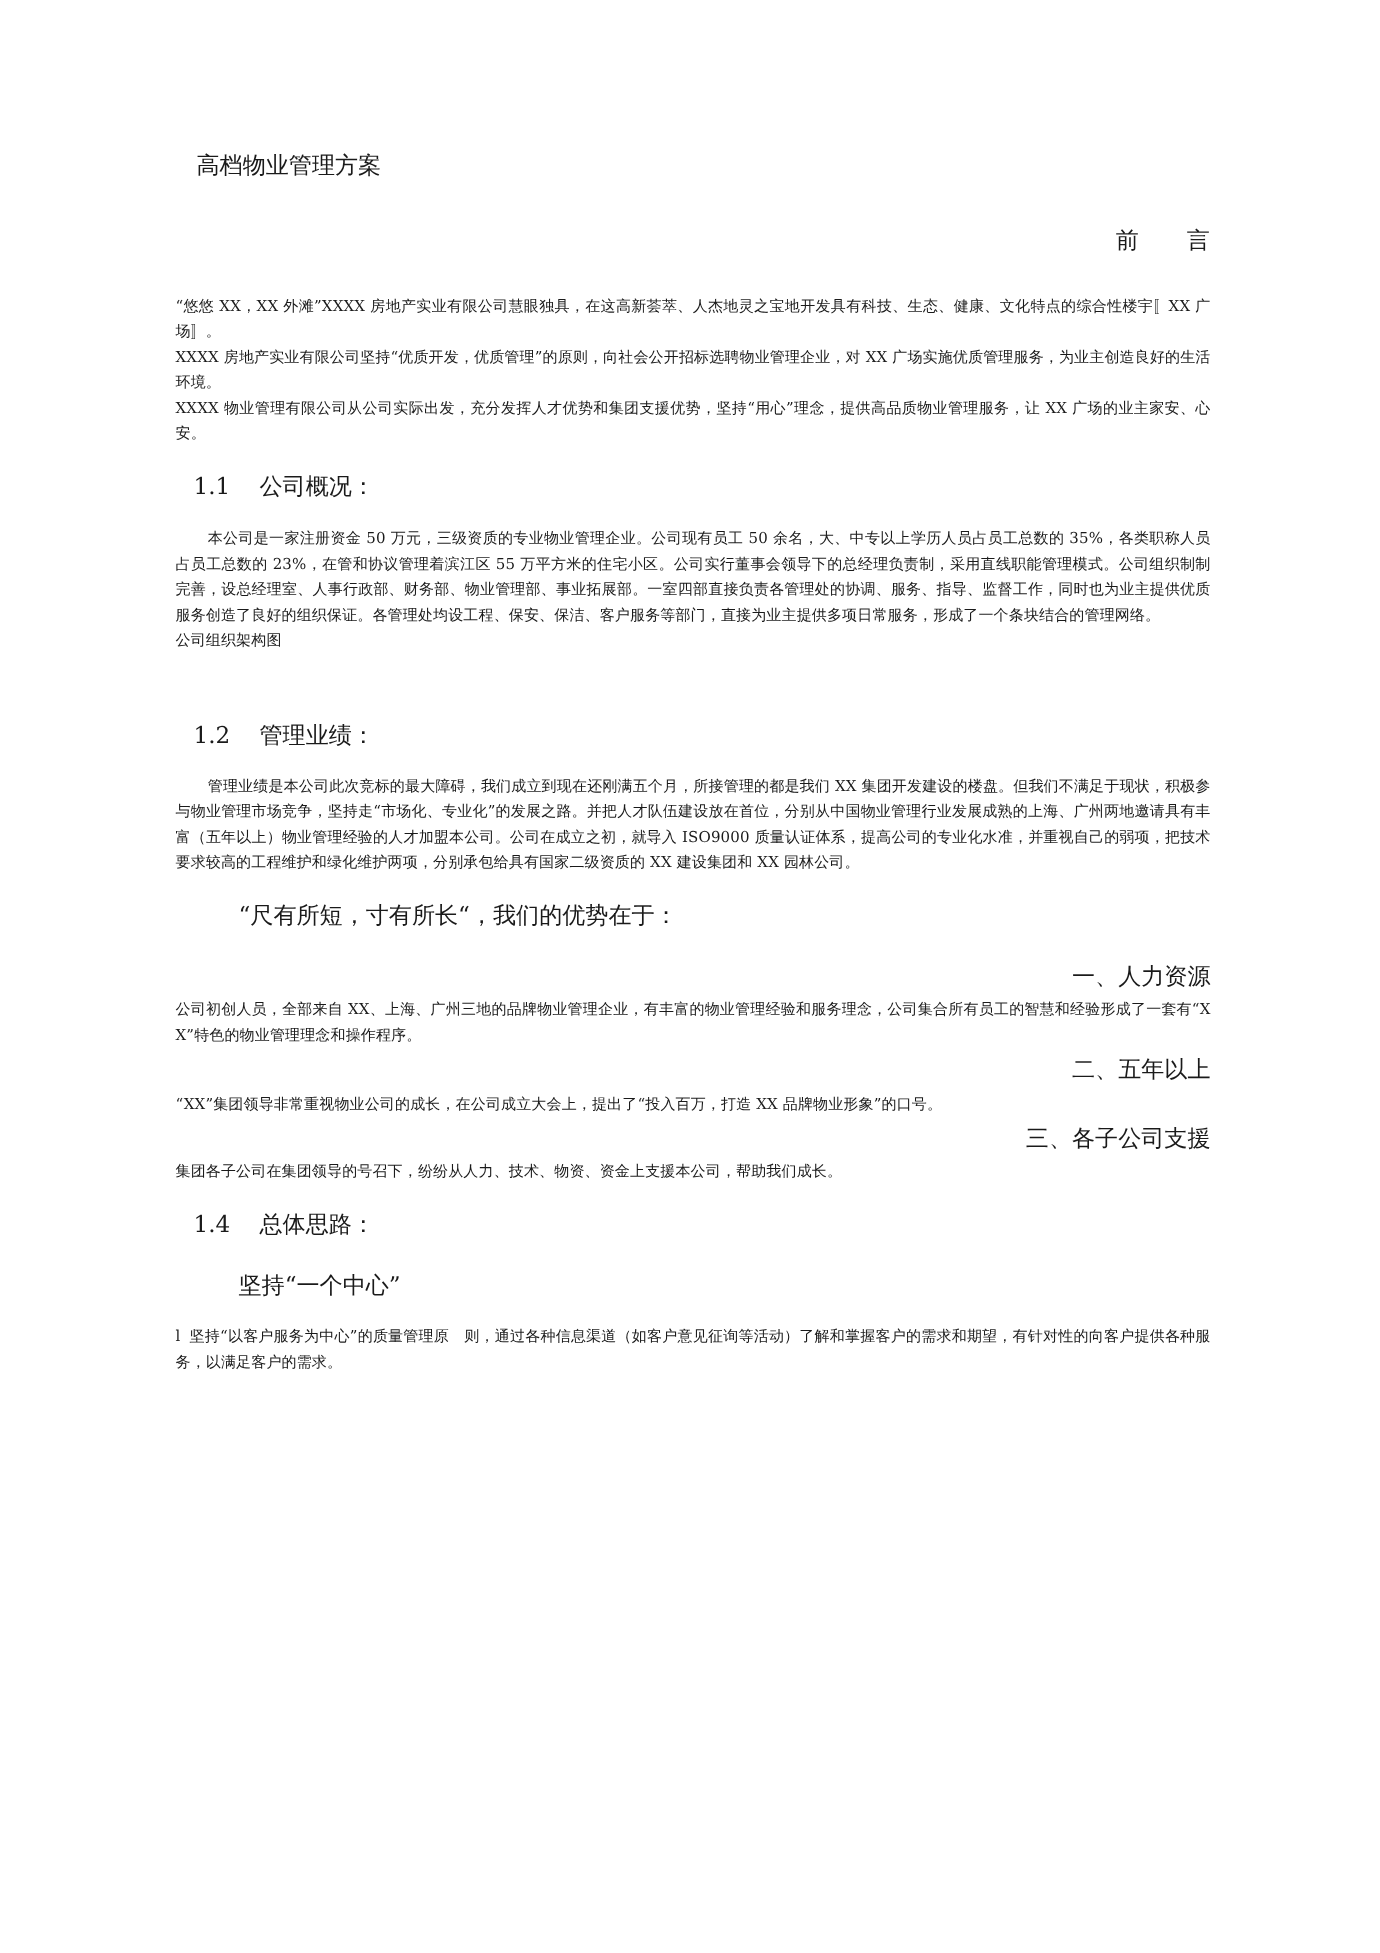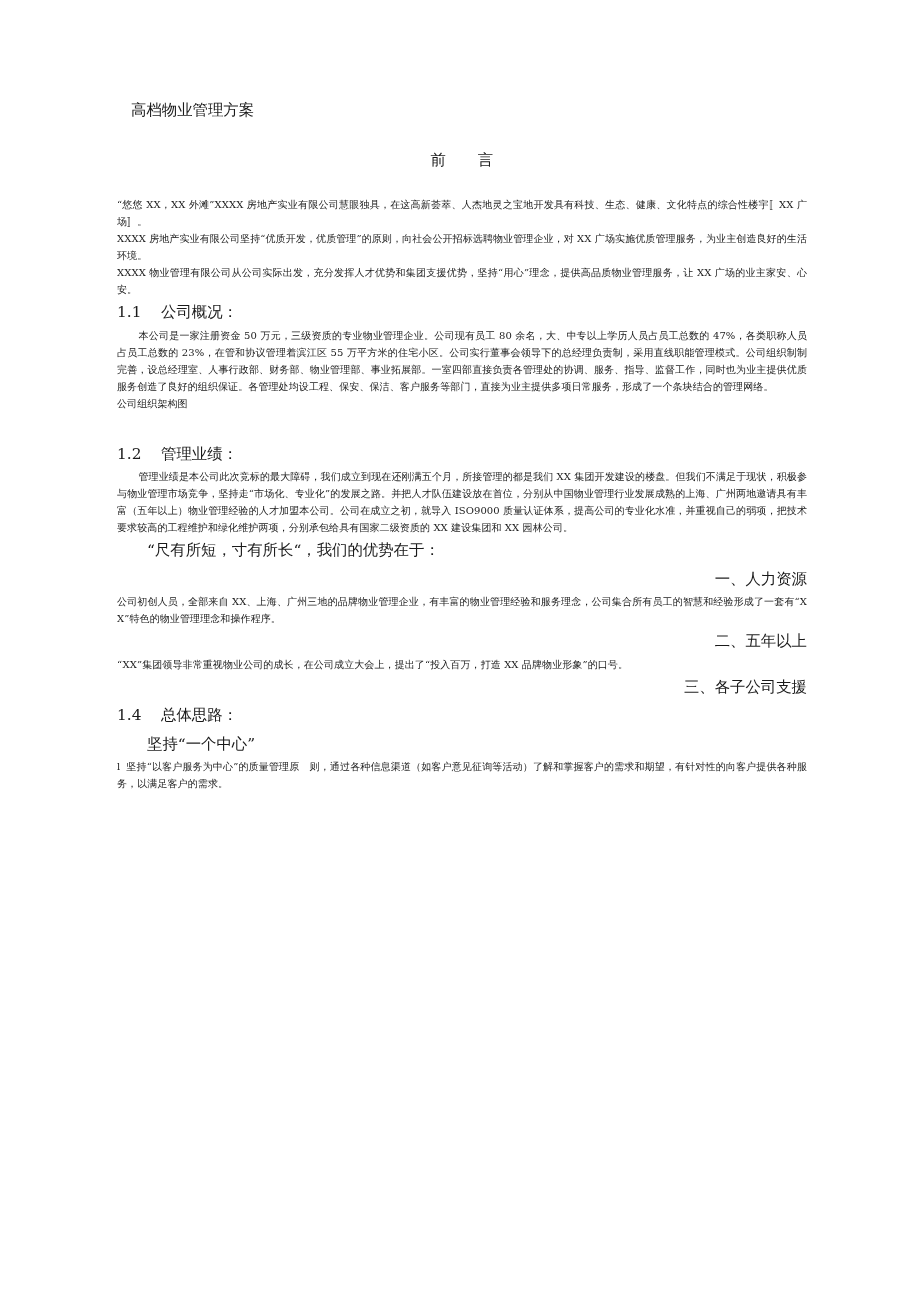--- a/index.html
+++ b/index.html
@@ -43,29 +43,29 @@
     padding-left: 14px;
     text-align: left;
   }
   .spacer-sm { height: 22px; }
   .spacer-line { height: 28px; }
 
   .preface {
     font-size: 15.4px;
     line-height: 28px;
     margin: 0;
-    text-align: center;
+    text-align: right;
     letter-spacing: 0.4px;
   }
 
   
   .heading-num {
     font-size: 15.4px;
     line-height: 28.5px;
-    margin: 0;
+    margin: 12px;
     text-align: left;
   }
   .heading-num .num {
     display: inline-block;
     min-width: 44px;
   }
   
   .indent2 { text-indent: 2.15em; }
   .indent-head { padding-left: 30px; }
   
@@ -98,21 +98,21 @@
 
     <p class="p">“悠悠 XX，XX 外滩”XXXX 房地产实业有限公司慧眼独具，在这高新荟萃、人杰地灵之宝地开发具有科技、生态、健康、文化特点的综合性楼宇〚XX 广场〛。</p>
     <p class="p">XXXX 房地产实业有限公司坚持“优质开发，优质管理”的原则，向社会公开招标选聘物业管理企业，对 XX 广场实施优质管理服务，为业主创造良好的生活环境。</p>
     <p class="p">XXXX 物业管理有限公司从公司实际出发，充分发挥人才优势和集团支援优势，坚持“用心”理念，提供高品质物业管理服务，让 XX 广场的业主家安、心安。</p>
 
 
     <div class="heading-num">
       <span class="num">1.1</span><span>公司概况：</span>
     </div>
 
-    <p class="p indent2">本公司是一家注册资金 50 万元，三级资质的专业物业管理企业。公司现有员工 80 余名，大、中专以上学历人员占员工总数的 47%，各类职称人员占员工总数的 23%，在管和协议管理着滨江区 55 万平方米的住宅小区。公司实行董事会领导下的总经理负责制，采用直线职能管理模式。公司组织制制完善，设总经理室、人事行政部、财务部、物业管理部、事业拓展部。一室四部直接负责各管理处的协调、服务、指导、监督工作，同时也为业主提供优质服务创造了良好的组织保证。各管理处均设工程、保安、保洁、客户服务等部门，直接为业主提供多项日常服务，形成了一个条块结合的管理网络。</p>
+    <p class="p indent2">本公司是一家注册资金 50 万元，三级资质的专业物业管理企业。公司现有员工 50 余名，大、中专以上学历人员占员工总数的 35%，各类职称人员占员工总数的 23%，在管和协议管理着滨江区 55 万平方米的住宅小区。公司实行董事会领导下的总经理负责制，采用直线职能管理模式。公司组织制制完善，设总经理室、人事行政部、财务部、物业管理部、事业拓展部。一室四部直接负责各管理处的协调、服务、指导、监督工作，同时也为业主提供优质服务创造了良好的组织保证。各管理处均设工程、保安、保洁、客户服务等部门，直接为业主提供多项日常服务，形成了一个条块结合的管理网络。</p>
 
     <p class="p">公司组织架构图</p>
 
     <div class="spacer-line"></div>
 
     <div class="heading-num">
       <span class="num">1.2</span><span>管理业绩：</span>
     </div>
 
     <p class="p indent2">管理业绩是本公司此次竞标的最大障碍，我们成立到现在还刚满五个月，所接管理的都是我们 XX 集团开发建设的楼盘。但我们不满足于现状，积极参与物业管理市场竞争，坚持走“市场化、专业化”的发展之路。并把人才队伍建设放在首位，分别从中国物业管理行业发展成熟的上海、广州两地邀请具有丰富（五年以上）物业管理经验的人才加盟本公司。公司在成立之初，就导入 ISO9000 质量认证体系，提高公司的专业化水准，并重视自己的弱项，把技术要求较高的工程维护和绿化维护两项，分别承包给具有国家二级资质的 XX 建设集团和 XX 园林公司。</p>
@@ -126,20 +126,21 @@
     <p class="p">公司初创人员，全部来自 XX、上海、广州三地的品牌物业管理企业，有丰富的物业管理经验和服务理念，公司集合所有员工的智慧和经验形成了一套有“XX”特色的物业管理理念和操作程序。</p>
 
     <div class="sec-label">
       <span class="mark">二、</span><span>五年以上</span>
     </div>
     <p class="p">“XX”集团领导非常重视物业公司的成长，在公司成立大会上，提出了“投入百万，打造 XX 品牌物业形象”的口号。</p>
 
     <div class="sec-label">
       <span class="mark">三、</span><span>各子公司支援</span>
     </div>
+    <p class="p">集团各子公司在集团领导的号召下，纷纷从人力、技术、物资、资金上支援本公司，帮助我们成长。</p>
 
     <div class="heading-num">
       <span class="num">1.4</span><span>总体思路：</span>
     </div>
 
     <div class="heading-num indent-head">坚持“一个中心”</div>
 
     <p class="p bullet-line"><span class="bullet">l</span><span>坚持“以客户服务为中心”的质量管理原　则，通过各种信息渠道（如客户意见征询等活动）了解和掌握客户的需求和期望，有针对性的向客户提供各种服务，以满足客户的需求。</span></p>
 
   </div>

